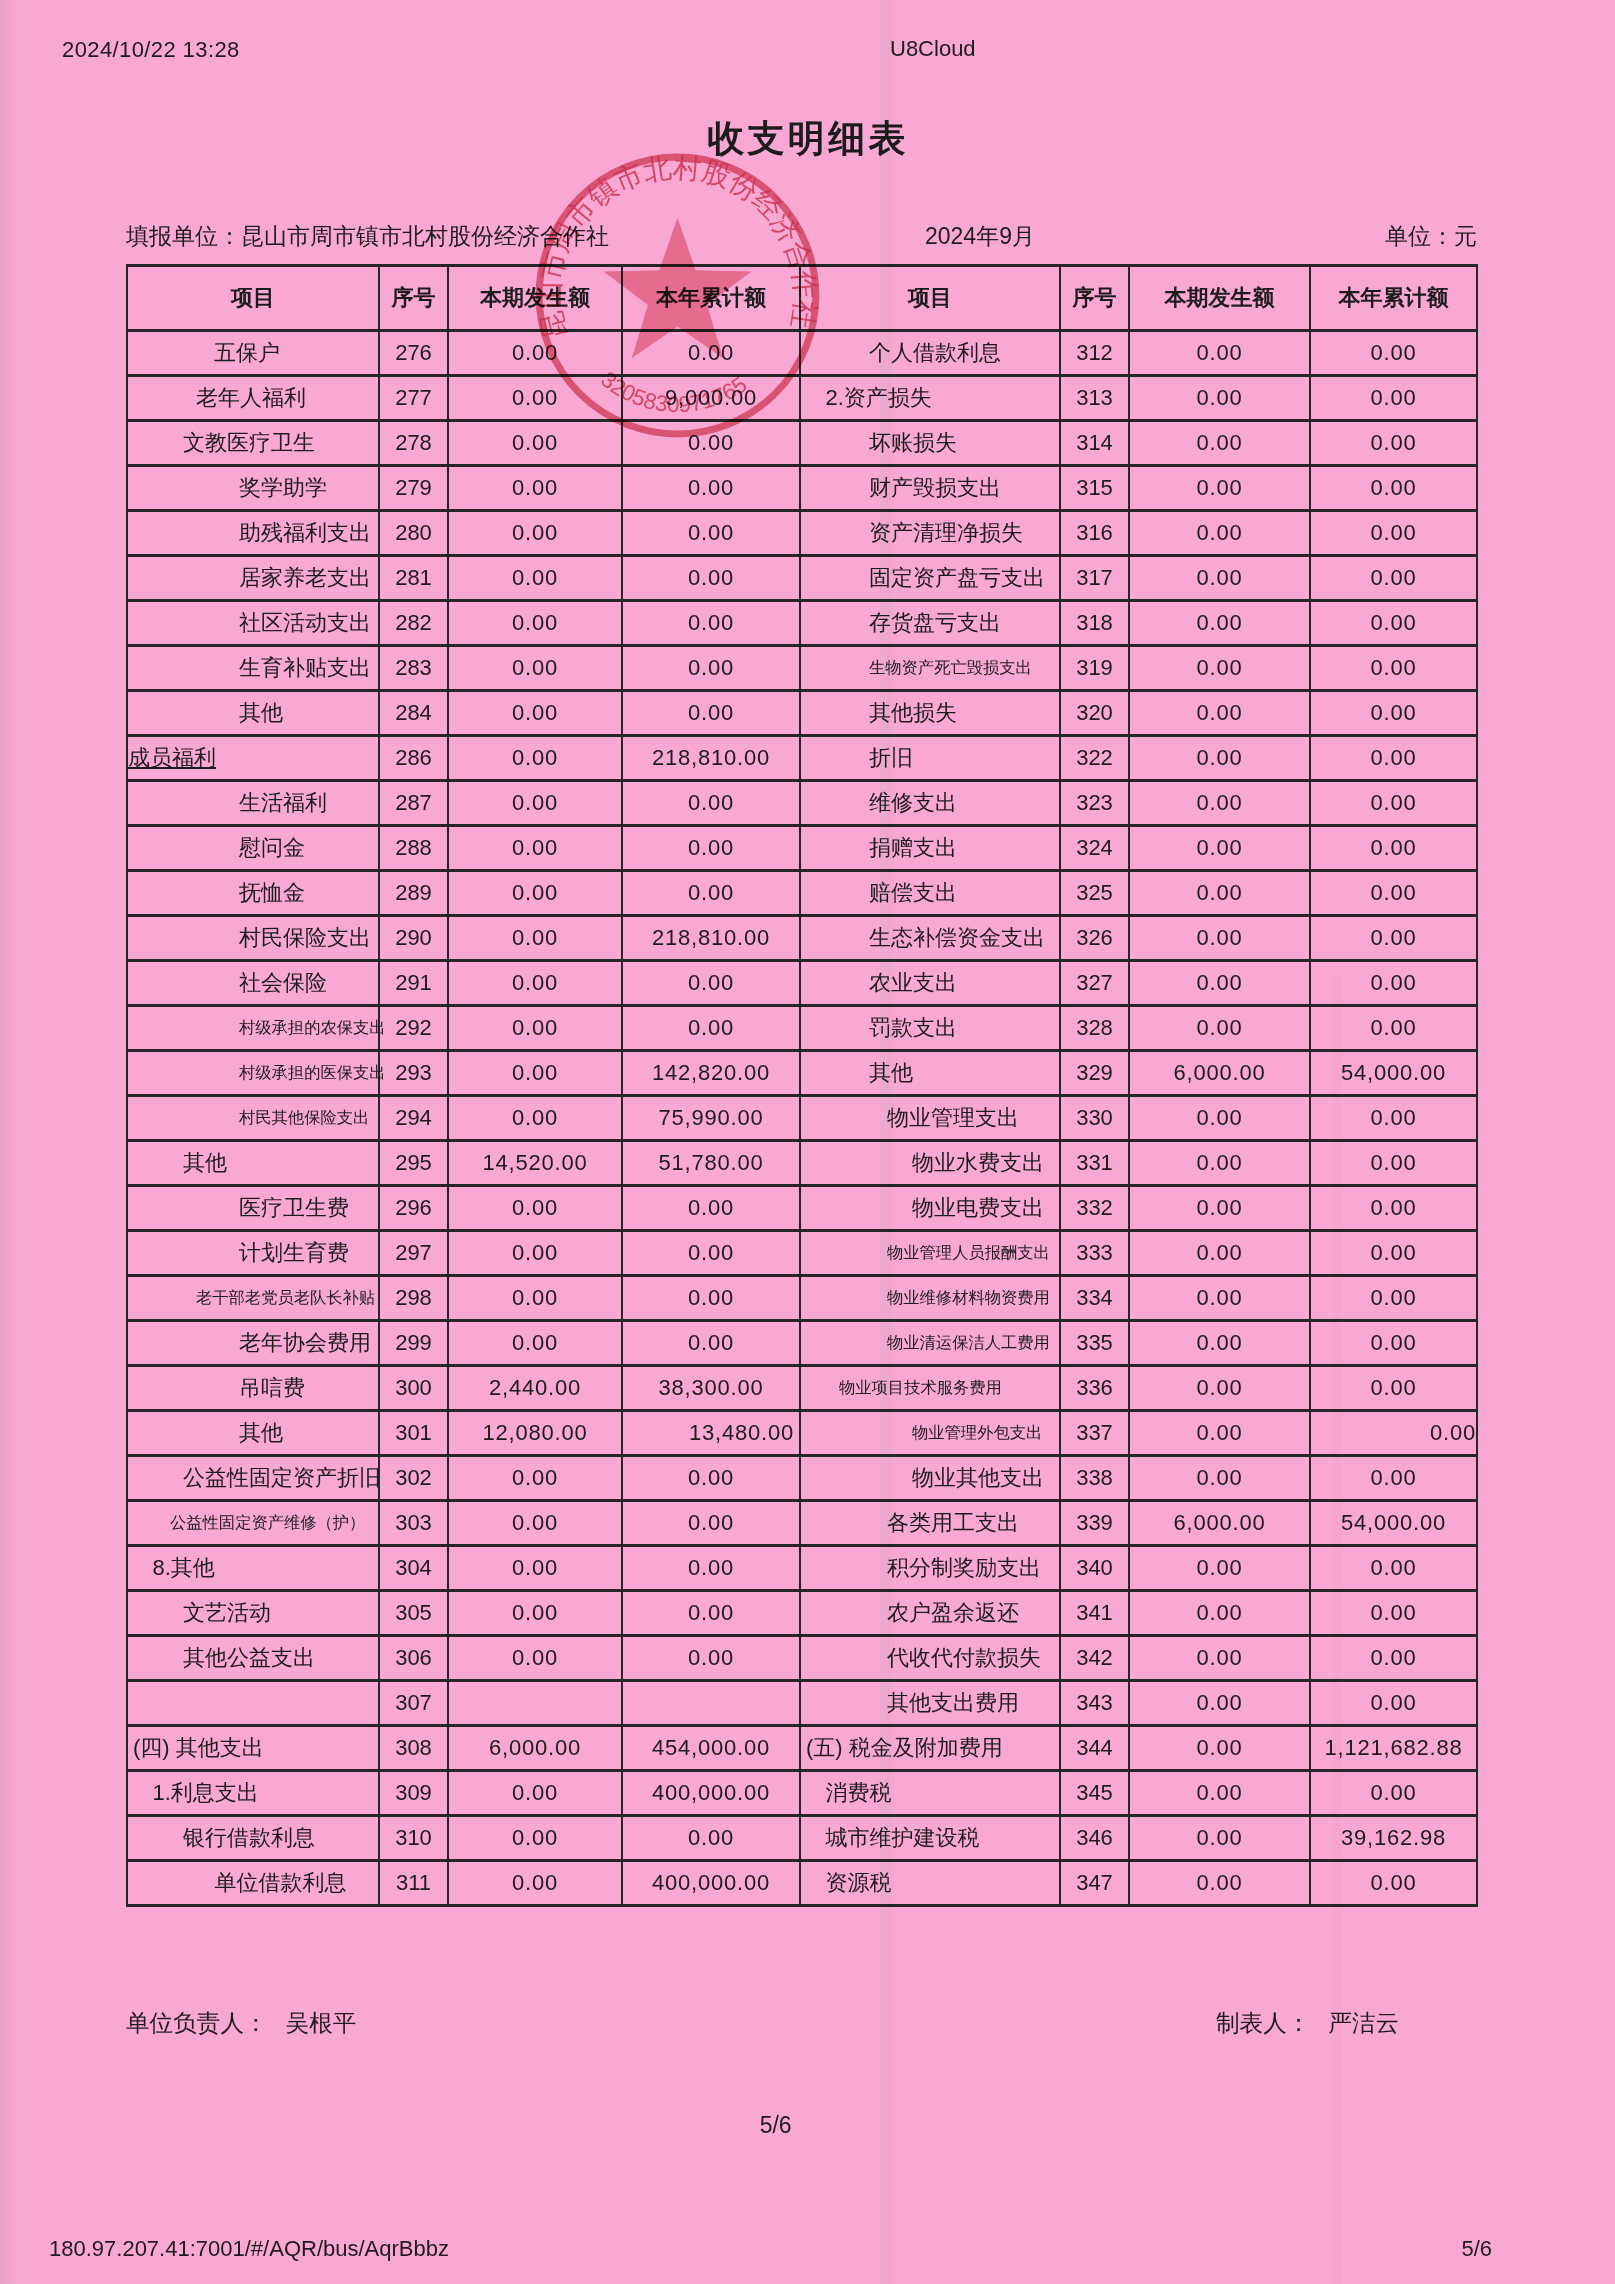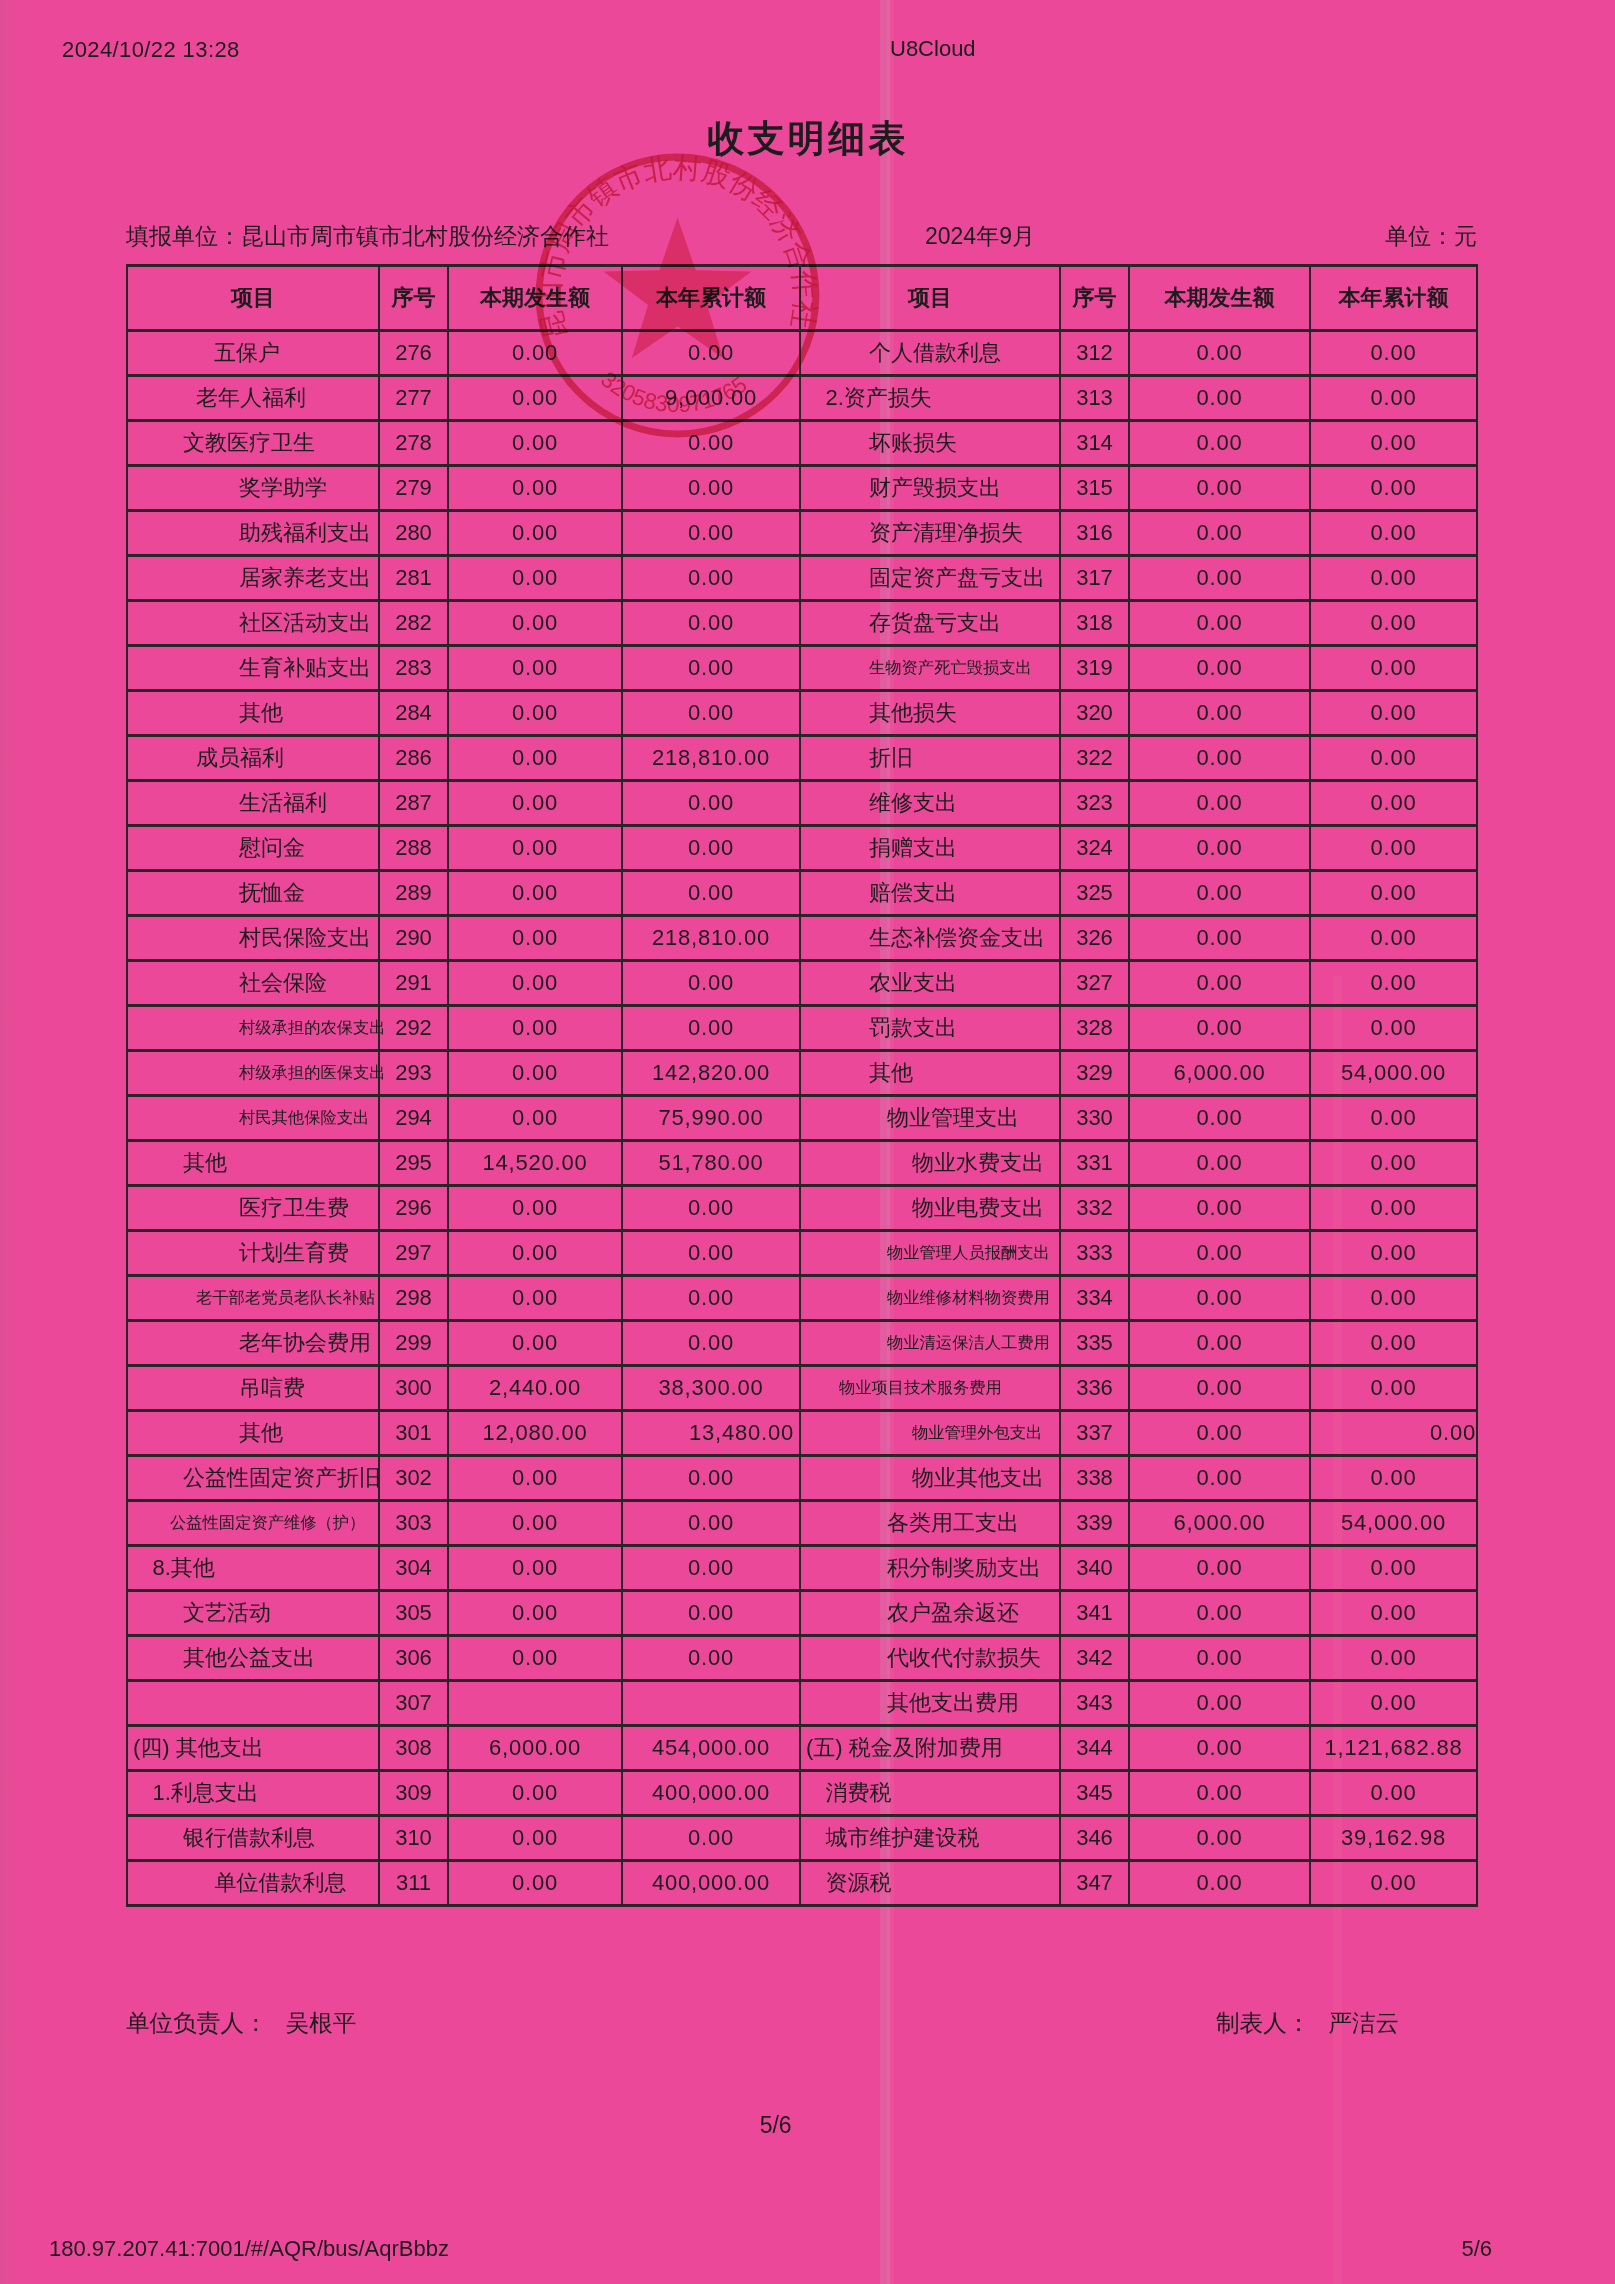--- a/index.html
+++ b/index.html
@@ -1,16 +1,16 @@
 <!DOCTYPE html>
 <html style="font-size:13px"><head>
 <meta charset="utf-8">
 <style>
   html,body{margin:0;padding:0;background:#ffffff;}
-  .page{position:relative;width:1616px;height:2284px;background:#ec4899;
+  .page{position:relative;width:1616px;height:2284px;background:#f9a8d4;
         font-family:"Liberation Sans","DejaVu Sans",sans-serif;color:#1c1c1c;overflow:hidden;}
   
   .streak{position:absolute;top:0;bottom:0;pointer-events:none;}
   .streak.gray{left:880px;width:9.8px;background:rgba(185,185,192,0.18);}
   .streak.pink1{left:887px;width:7.3px;background:rgba(235,150,170,0.13);}
   .streak.pink2{left:1333px;width:9px;top:976px;background:rgba(235,150,170,0.10);}
   .streak.edge{left:0;width:21px;background:linear-gradient(90deg,rgba(120,120,120,0.12),rgba(120,120,120,0));}
 
   .print-datetime{position:absolute;left:62px;top:37px;font-size:22px;letter-spacing:0.4px;}
   .print-appname{position:absolute;left:890px;top:36px;font-size:22px;}
@@ -172,21 +172,21 @@
           <td class="item-cell" style="padding-left: 111px;">其他</td>
           <td class="no-cell">284</td>
           <td class="num-cell">0.00</td>
           <td class="num-cell">0.00</td>
           <td class="item-cell" style="padding-left: 68px;">其他损失</td>
           <td class="no-cell">320</td>
           <td class="num-cell">0.00</td>
           <td class="num-cell">0.00</td>
         </tr>
         <tr>
-          <td class="item-cell" style="padding-left: 68px;">成员福利</td>
+          <td class="item-cell" style=" text-decoration: underline;">成员福利</td>
           <td class="no-cell">286</td>
           <td class="num-cell">0.00</td>
           <td class="num-cell">218,810.00</td>
           <td class="item-cell" style="padding-left: 68px;">折旧</td>
           <td class="no-cell">322</td>
           <td class="num-cell">0.00</td>
           <td class="num-cell">0.00</td>
         </tr>
         <tr>
           <td class="item-cell" style="padding-left: 111px;">生活福利</td>

